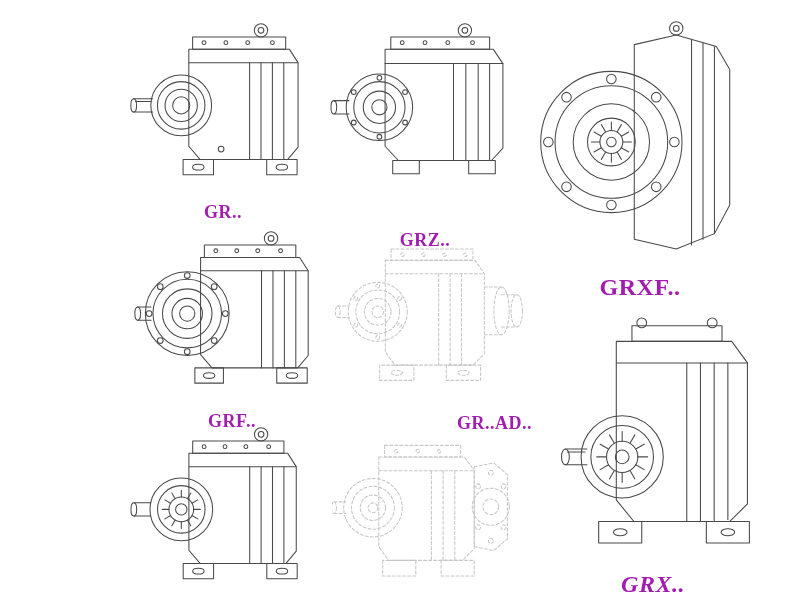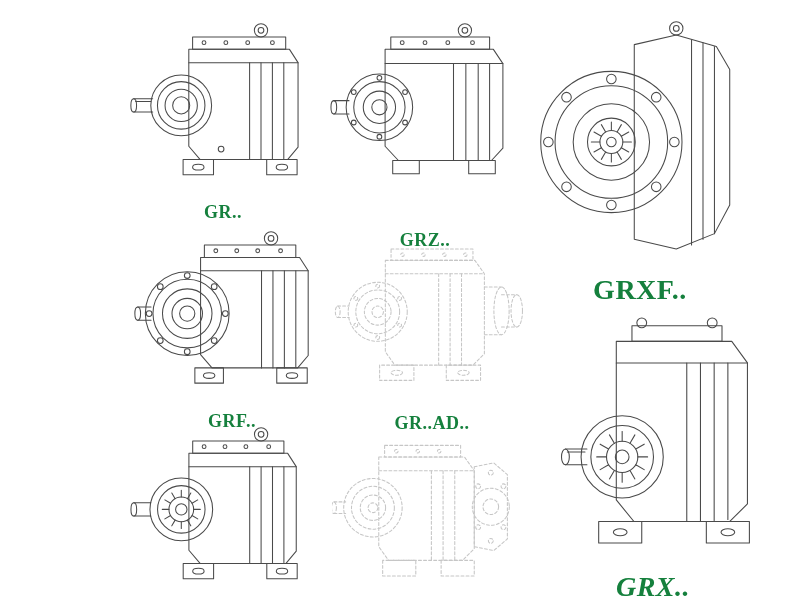--- a/index.html
+++ b/index.html
@@ -1,22 +1,22 @@
 <!DOCTYPE html>
 <html><head>
 <meta charset="utf-8">
 <style>
   html,body{margin:0;padding:0;background:#ffffff;}
   .canvas{position:relative;width:800px;height:600px;background:#ffffff;overflow:hidden;
           font-family:"Liberation Serif", serif;}
   .fig{position:absolute;display:flex;flex-direction:column;align-items:center;}
   .fig svg{display:block;}
-  .cap{font-weight:bold;font-size:18px;color:#15803d;letter-spacing:.5px;margin-top:2px;
+  .cap{font-weight:bold;font-size:18px;color:#a21caf;letter-spacing:.5px;margin-top:2px;
        font-family:"Liberation Serif", serif;}
-  .cap.big{font-size:28px;}
+  .cap.big{font-size:24px;}
   .ln{stroke:#4a4a4a;fill:none;stroke-width:1.1;stroke-linejoin:round;stroke-linecap:round;}
   .ghost{stroke:#c6c6c6;stroke-dasharray:3 2.2;}
 </style>
 </head>
 <body>
 
 <div class="canvas">
 
   <figure class="fig" style="left:88px;top:2px;width:190px;">
     <svg width="190" viewBox="0 0 200 192">
@@ -206,21 +206,21 @@
           <polygon points="66,149 66,165 96,165 96,149"></polygon>
             <ellipse cx="81" cy="157" rx="6" ry="3"></ellipse>
           <polygon points="152,149 152,165 184,165 184,149"></polygon>
             <ellipse cx="168" cy="157" rx="6" ry="3"></ellipse>
         </g>
       </g>
     </svg>
     <figcaption class="cap">GRF..</figcaption>
   </figure>
 
-  <figure class="fig" style="left:292px;top:212px;width:200px;">
+  <figure class="fig" style="left:292px;top:212px;width:200px;align-items:flex-end;">
     <svg width="200" viewBox="0 0 210 192">
       <g class="ln ghost">
         <g>
           <rect x="62" y="22" width="86" height="12"></rect>
           <circle cx="74" cy="28" r="1.8"></circle>
             <circle cx="96" cy="28" r="1.8"></circle>
             <circle cx="118" cy="28" r="1.8"></circle>
             <circle cx="140" cy="28" r="1.8"></circle>
         </g>
         <g>

